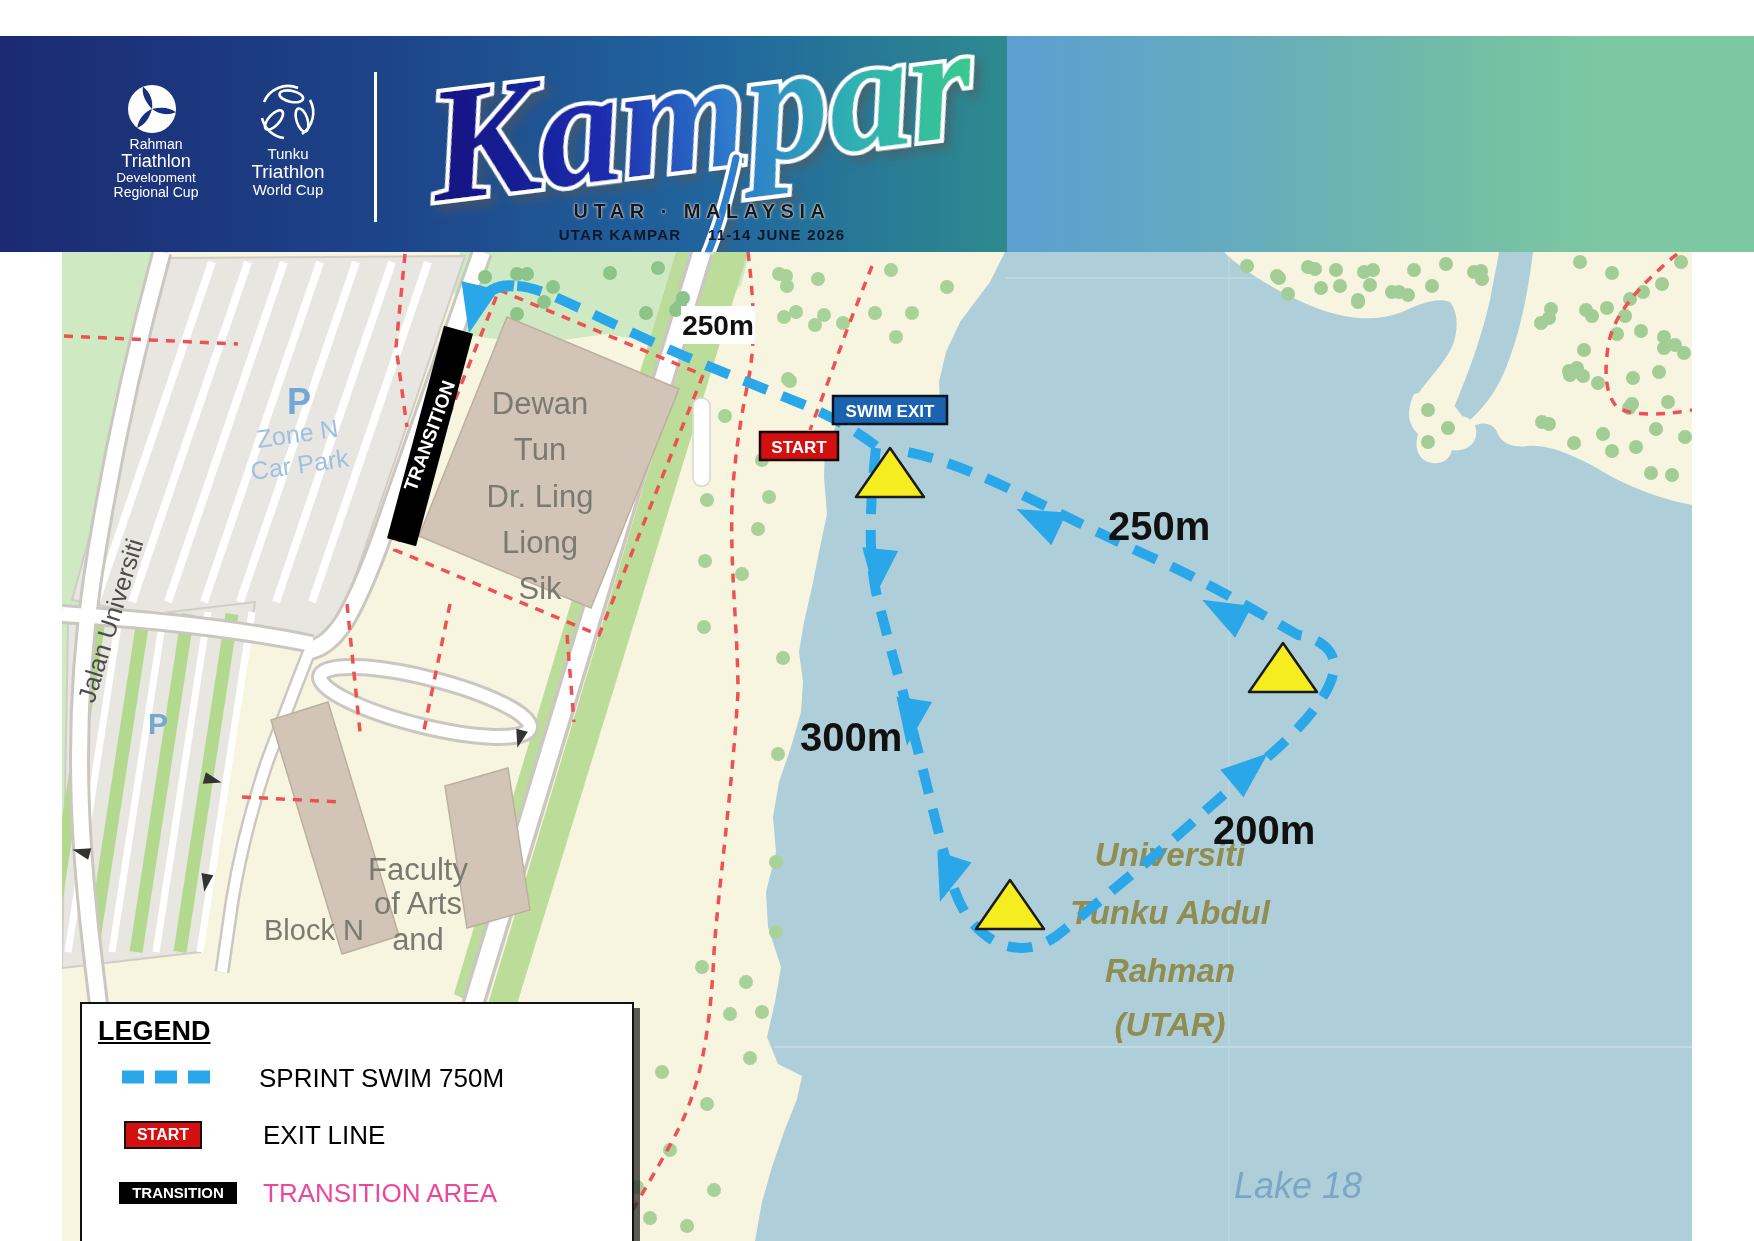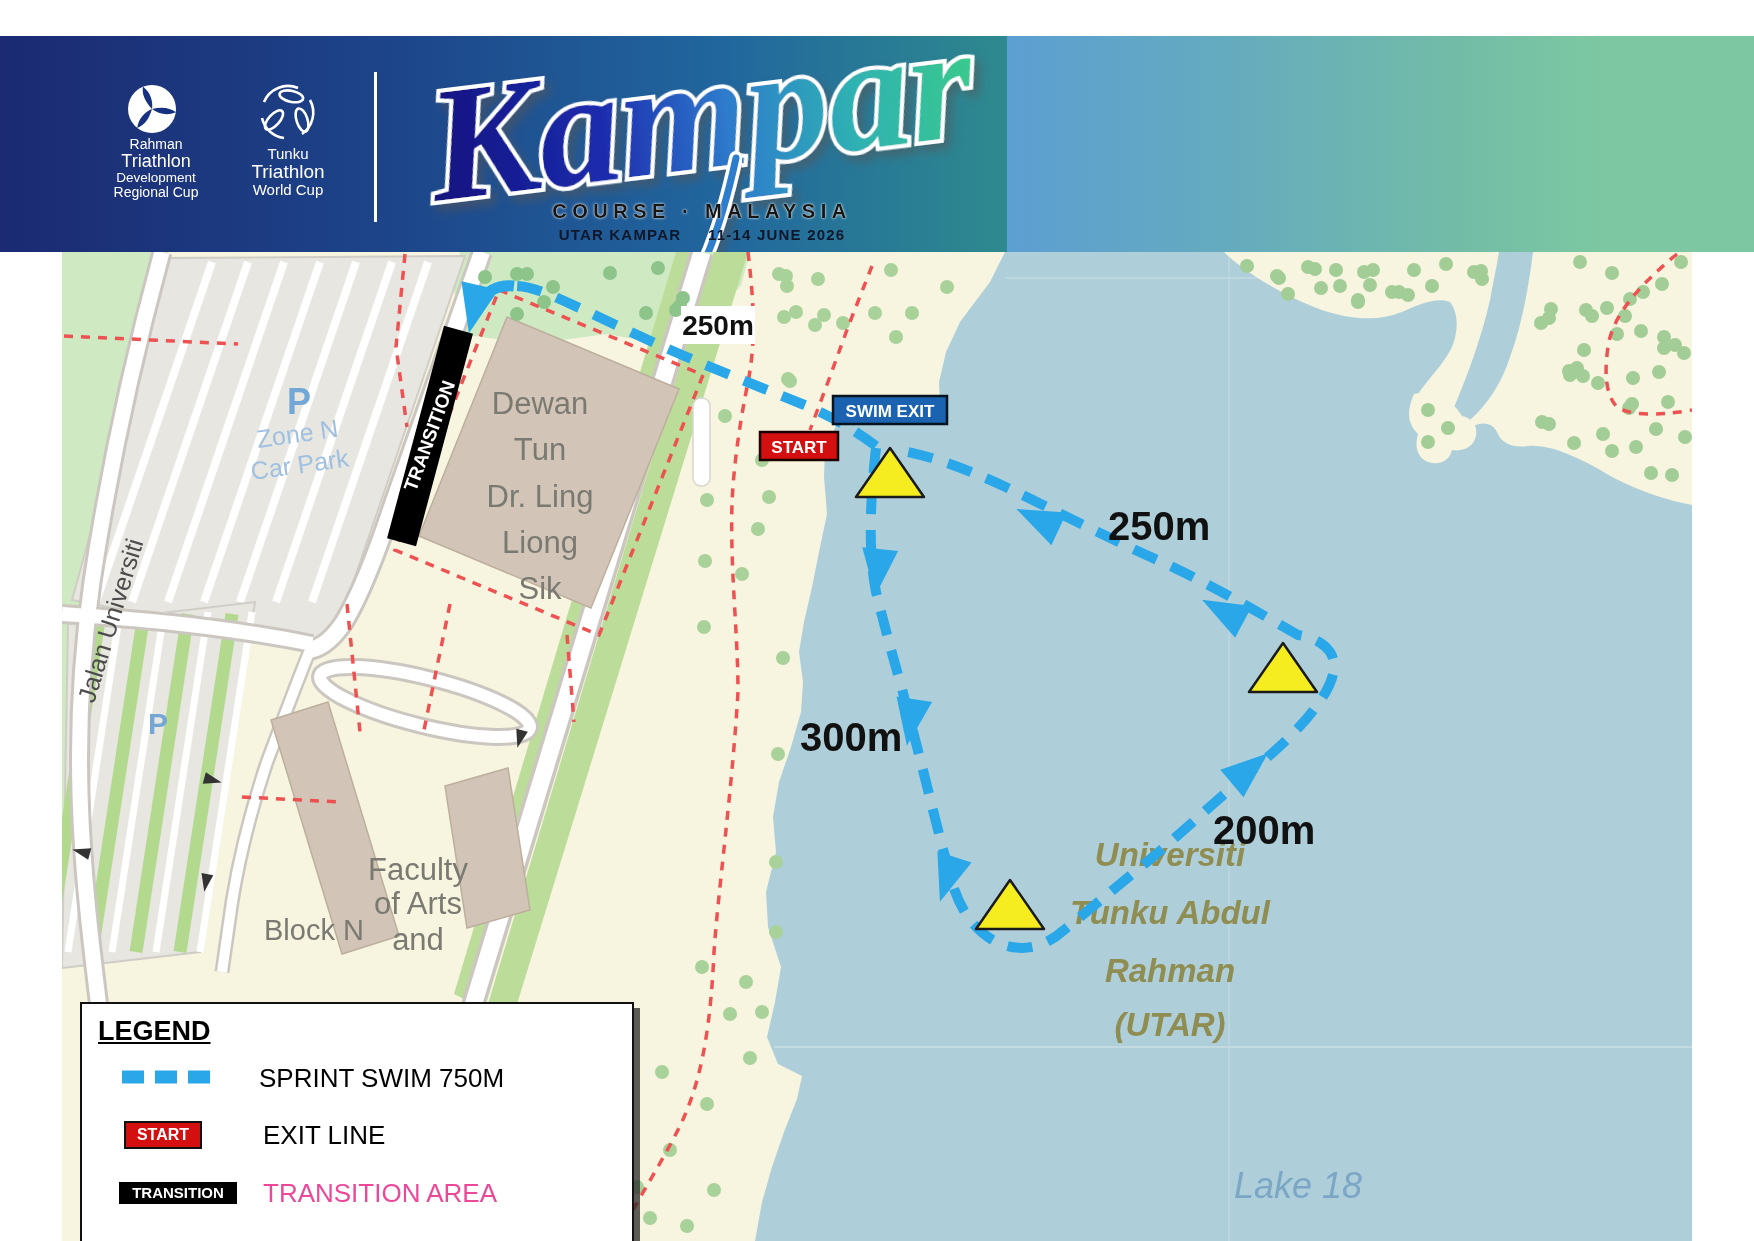--- a/index.html
+++ b/index.html
@@ -50,21 +50,21 @@
 <stop offset="1" stop-color="#3ac98c"></stop>
 </linearGradient>
 <filter id="ksh" x="-20%" y="-20%" width="140%" height="140%">
 <feDropShadow dx="5" dy="7" stdDeviation="5" flood-color="#555555" flood-opacity="0.55"></feDropShadow>
 </filter>
 </defs>
 <text x="272" y="158" text-anchor="middle" font-family="Liberation Serif, serif" font-style="italic" font-weight="bold" font-size="164" fill="url(#kg)" stroke="#ffffff" stroke-width="8" paint-order="stroke" transform="rotate(-7 272 115)" filter="url(#ksh)">Kampar</text>
 <path d="M306,148 C 298,185 290,215 276,248" fill="none" stroke="#ffffff" stroke-width="14" stroke-linecap="round" filter="url(#ksh)"></path>
 <path d="M306,148 C 298,185 290,215 276,248" fill="none" stroke="#2e7ccc" stroke-width="7" stroke-linecap="round"></path>
 </svg>
-<div class="abs" style="left:532px;top:200px;width:340px;text-align:center;font-size:20px;font-weight:bold;letter-spacing:5.5px;color:#161616;white-space:nowrap;text-shadow:0 0 3px rgba(255,255,255,0.9),0 0 1px #ffffff;">COURSE · MALAYSIA</div>
+<div class="abs" style="left:532px;top:200px;width:340px;text-align:center;font-size:20px;font-weight:bold;letter-spacing:5.5px;color:#161616;white-space:nowrap;text-shadow:0 0 3px rgba(255,255,255,0.9),0 0 1px #ffffff;">UTAR · MALAYSIA</div>
 <div class="abs" style="left:532px;top:226px;width:340px;text-align:center;font-size:15px;font-weight:bold;letter-spacing:1.2px;color:#0f172a;white-space:nowrap;">UTAR KAMPAR&nbsp;&nbsp;&nbsp;&nbsp;&nbsp;11-14 JUNE 2026</div>
 <div class="abs" style="left:62px;top:252px;width:1630px;height:989px;">
 <svg width="1630" height="989" viewBox="0 0 1630 989" style="position:absolute;left:0;top:0">
 <rect x="0" y="0" width="1630" height="989" fill="#f7f4df"></rect>
 
 <path d="M943,0 L928,30 L898,70 L884,100 L877,130 L878,152 L886,164
 L830,173 L776,170
 L763,195 L762,225 L765,262 L757,300 L750,335 L742,370 L737,400 L741,430 L739,460
 L729,495 L717,530 L711,565 L714,600 L704,640 L706,675 L719,715 L713,750 L705,785
 L716,812 L740,824 L735,847 L722,880 L710,915 L700,950 L693,989

